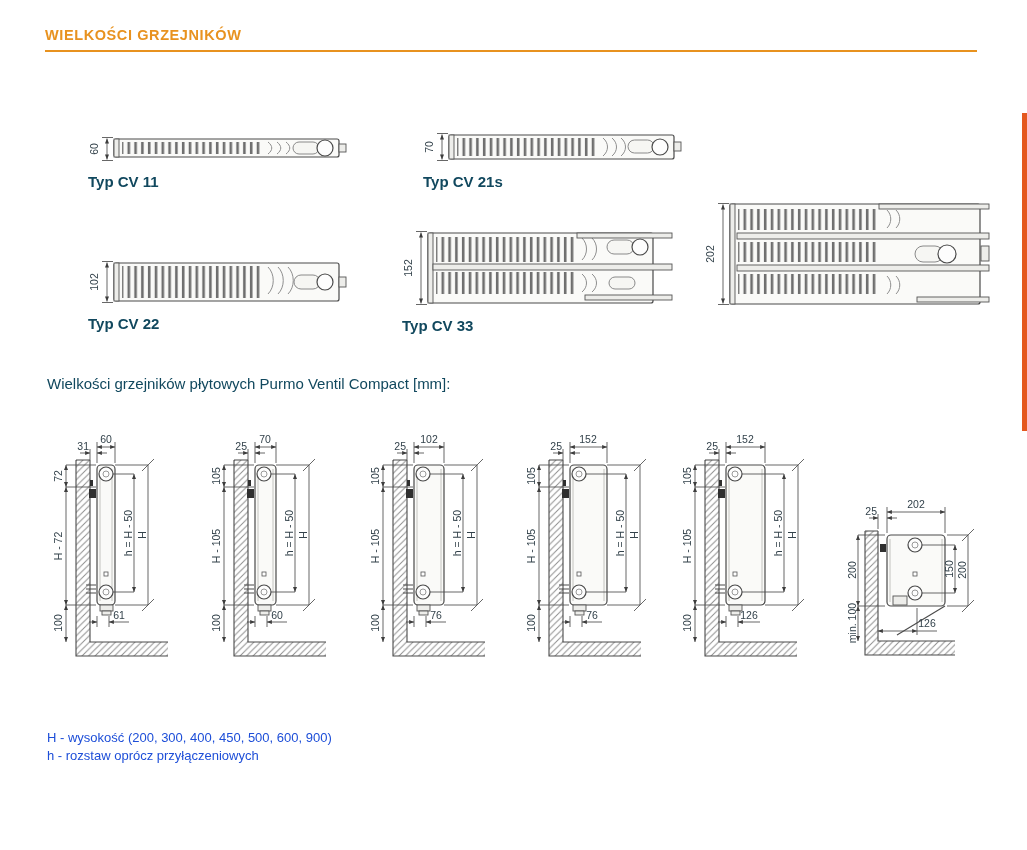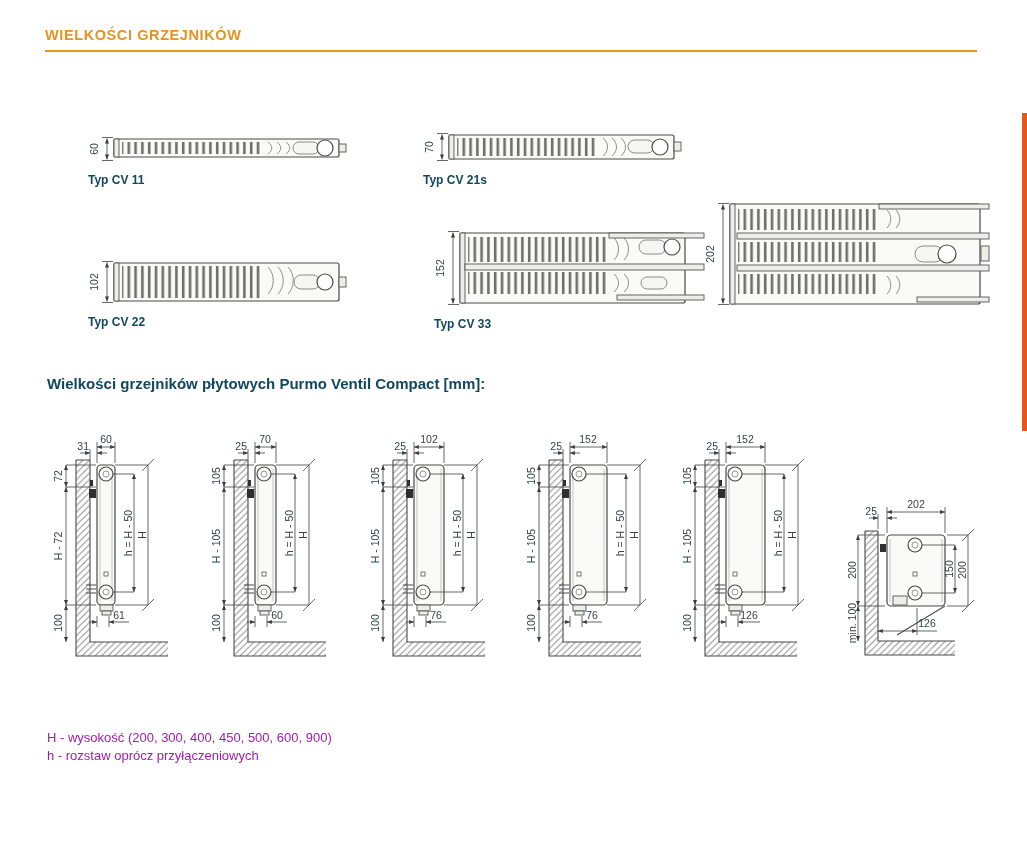--- a/index.html
+++ b/index.html
@@ -1,25 +1,25 @@
 <!DOCTYPE html>
 <html lang="pl"><head>
 <meta charset="utf-8">
 <style>
   *{margin:0;padding:0;box-sizing:border-box}
   html,body{width:1027px;height:850px}
   body{background:#fff;font-family:"Liberation Sans",sans-serif;position:relative;overflow:hidden}
   .title{position:absolute;left:45px;top:27px;font-size:14.5px;font-weight:bold;letter-spacing:.6px;color:#E8921F}
   .rule{position:absolute;left:45px;top:50px;width:932px;height:2px;background:#E8921F}
   .edge{position:absolute;right:0;top:113px;width:5px;height:318px;background:#E4581F}
-  .mid-title{position:absolute;left:47px;top:375px;font-size:15px;font-weight:bold;color:#11485E}
-  .legend{position:absolute;left:47px;top:729px;color:#a21caf;font-size:13px;line-height:18px}
+  .mid-title{position:absolute;left:47px;top:375px;font-size:15px;font-weight:normal;color:#11485E}
+  .legend{position:absolute;left:47px;top:729px;color:#1d4ed8;font-size:13px;line-height:18px}
   .plan{position:absolute}
   .plan .row{display:flex;align-items:flex-start}
-  .plan figcaption{font-weight:bold;font-size:12px;color:#11485E;margin-top:11px;margin-left:2px}
+  .plan figcaption{font-weight:bold;font-size:15px;color:#11485E;margin-top:11px;margin-left:2px}
   .sv{position:absolute;top:420px}
   
   .body{fill:#fafaf8;stroke:#4a4a4a;stroke-width:1.2}
   .blk{fill:#ededea;stroke:#555;stroke-width:.9}
   .pill{fill:#f6f6f3;stroke:#8a8a8a;stroke-width:1}
   .port{fill:#fdfdfd;stroke:#4a4a4a;stroke-width:1.2}
   .porti{fill:none;stroke:#999;stroke-width:1}
   .plug{fill:#fff;stroke:#555;stroke-width:.8}
   .grfill{fill:url(#grille)}
   .hatchfill{fill:url(#hatch)}
@@ -104,21 +104,21 @@
       <rect class="grfill" x="9" y="6" width="140" height="32"></rect>
       <path class="wav" d="M155,7 c7,7 7,20 0,27 M165,7 c7,7 7,20 0,27 M175,7 c7,7 7,20 0,27"></path>
       <rect class="pill" x="181" y="15" width="26" height="14" rx="7"></rect>
       <circle class="port" cx="212" cy="22" r="8"></circle>
       <rect class="blk" x="226" y="17" width="7" height="10"></rect>
     </svg>
   </div>
   <figcaption>Typ CV 22</figcaption>
 </figure>
 
-<figure class="plan" style="left:432px;top:230px">
+<figure class="plan" style="left:400px;top:230px">
   <div class="row">
     <svg width="27" height="76" viewBox="0 0 27 76">
       <path class="dim" d="M16,1.5 H27 M16,74.5 H27"></path>
       <line class="dim" x1="21" y1="2.5" x2="21" y2="73.5" marker-start="url(#ar)" marker-end="url(#ar)"></line>
       <text class="t" transform="rotate(-90 8 38)" x="8" y="38" dy="3.5" text-anchor="middle">152</text>
     </svg>
     <svg width="246" height="76" viewBox="0 0 246 76">
       <rect class="body" x="1" y="3" width="225" height="70" rx="2"></rect>
       <rect class="blk" x="1" y="3" width="5" height="70"></rect>
       <rect class="grfill" x="9" y="7" width="140" height="25"></rect>

